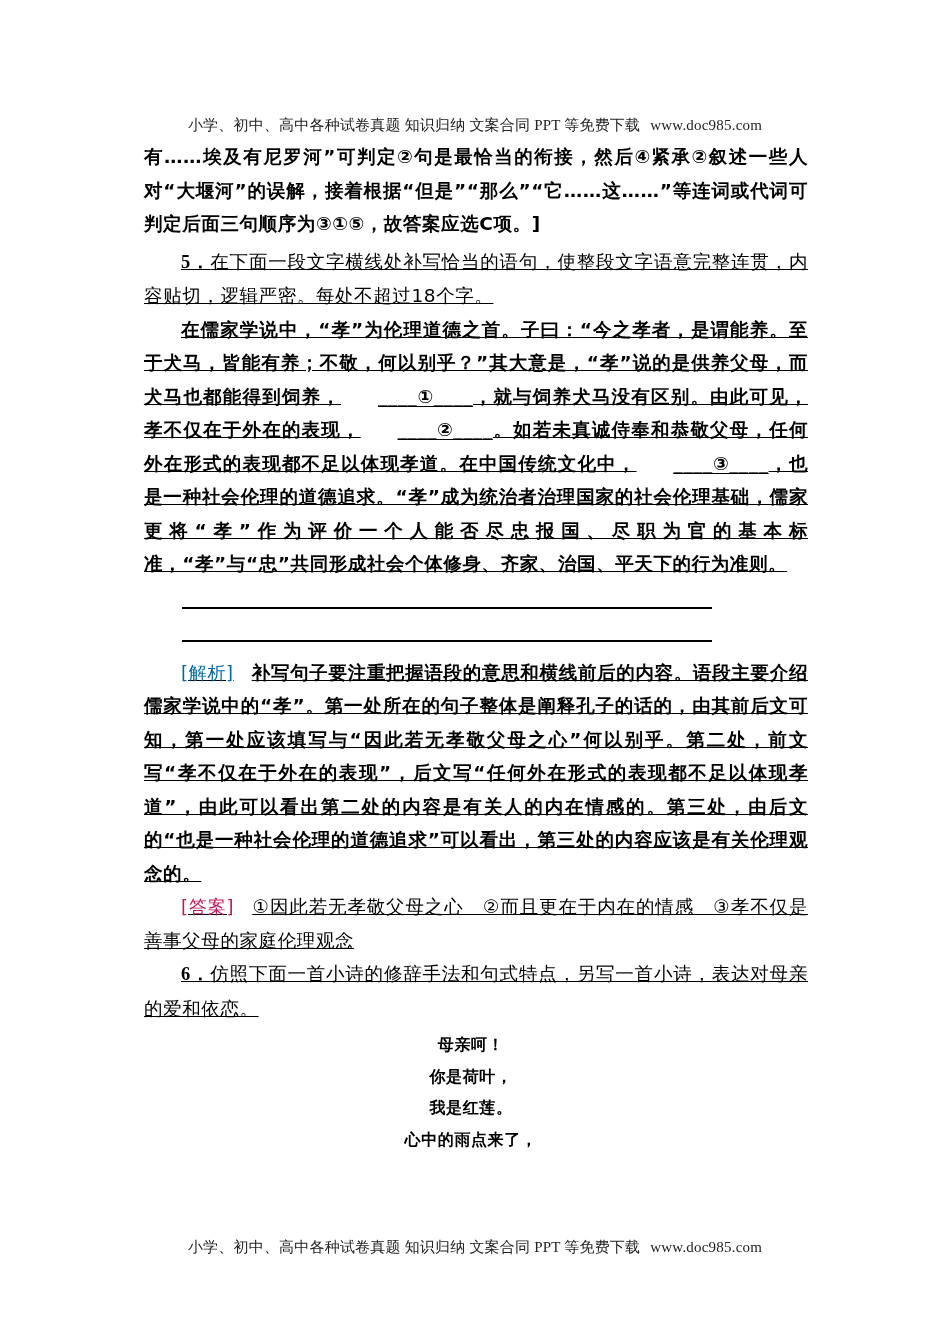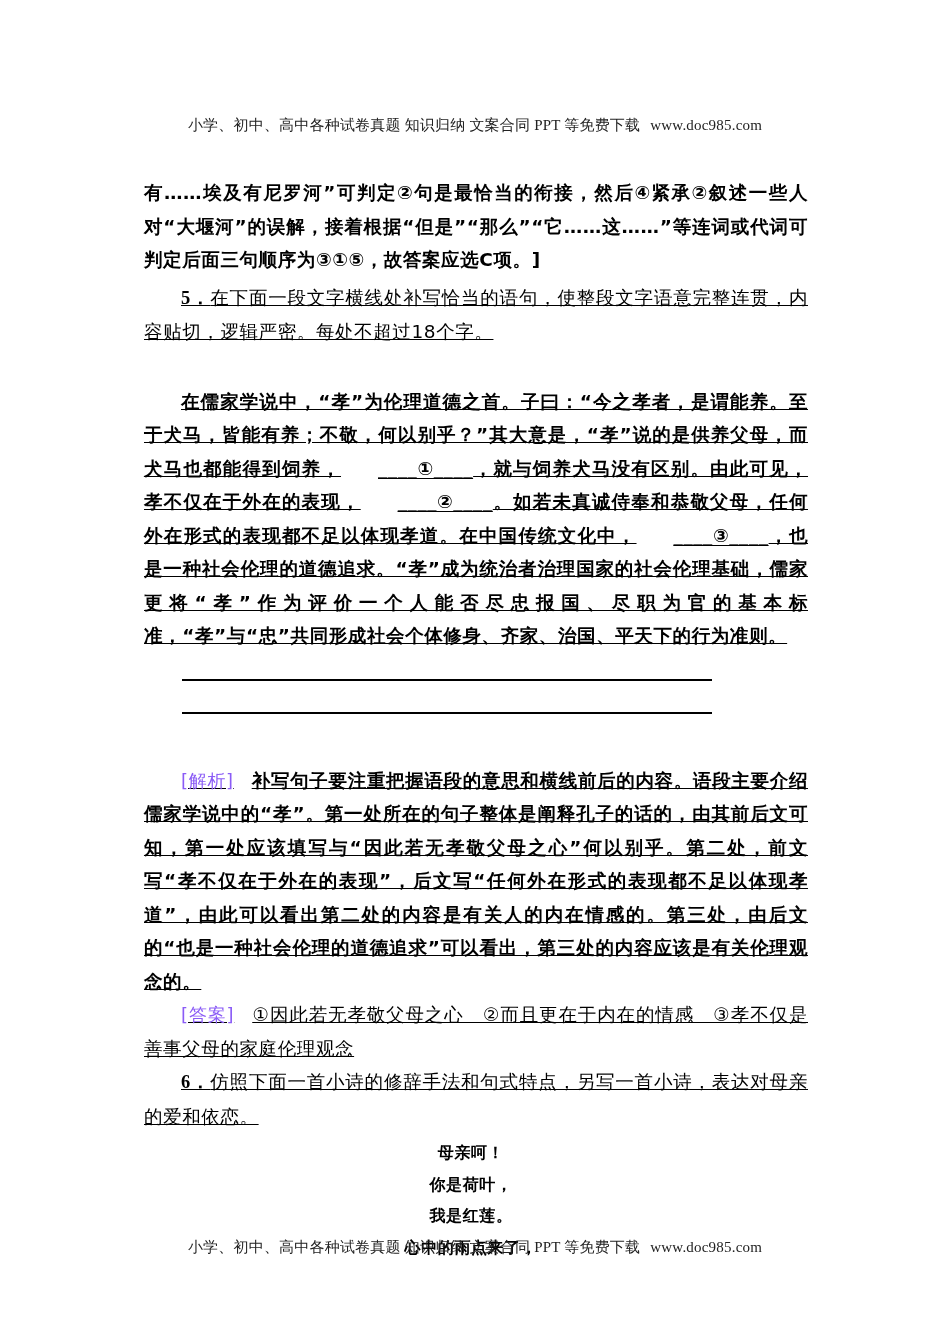--- a/index.html
+++ b/index.html
@@ -14,32 +14,32 @@
     font-size: 15px; color: #222; letter-spacing: 0.2px; margin-top: 48px;
   }
   .hf .url { margin-left: 10px; }
   .content {
     position: absolute; left: 144px; top: 140px; width: 664px;
   }
   .p {
     font-size: 18.5px; line-height: 33.5px; margin: 0;
     text-align: justify; text-align-last: left; letter-spacing: 0.6px;
   }
-  .b { font-weight: bold; margin-top: 36px; }
+  .b { font-weight: bold; }
   .ind { text-indent: 37px; text-decoration: underline; }
   .qnum { font-family: "Liberation Serif", serif; font-weight: bold; }
   .blank {
     display: inline-block; text-decoration: underline; text-underline-offset: 3px;
     white-space: pre;
   }
   .ansline {
     height: 2px; background: #000; width: 530px; margin-left: 38px;
   }
-  .tag-blue { color: #8b5cf6; }
-  .tag-red { color: #8b5cf6; }
+  .tag-blue { color: #0369a1; }
+  .tag-red { color: #be185d; }
   .tag { font-size: 18px; font-weight: normal; margin-right: 18px; }
   .poem { text-align: center; font-size: 16px; font-weight: bold; line-height: 31.5px; margin-left: -10px; }
   .poem div { letter-spacing: 0.6px; }
 </style>
 </head>
 <body>
 
 <div class="hf" style="top:68px;">
   <span>小学、初中、高中各种试卷真题 知识归纳 文案合同 PPT 等免费下载</span><span class="url">www.doc985.com</span>
 </div>

